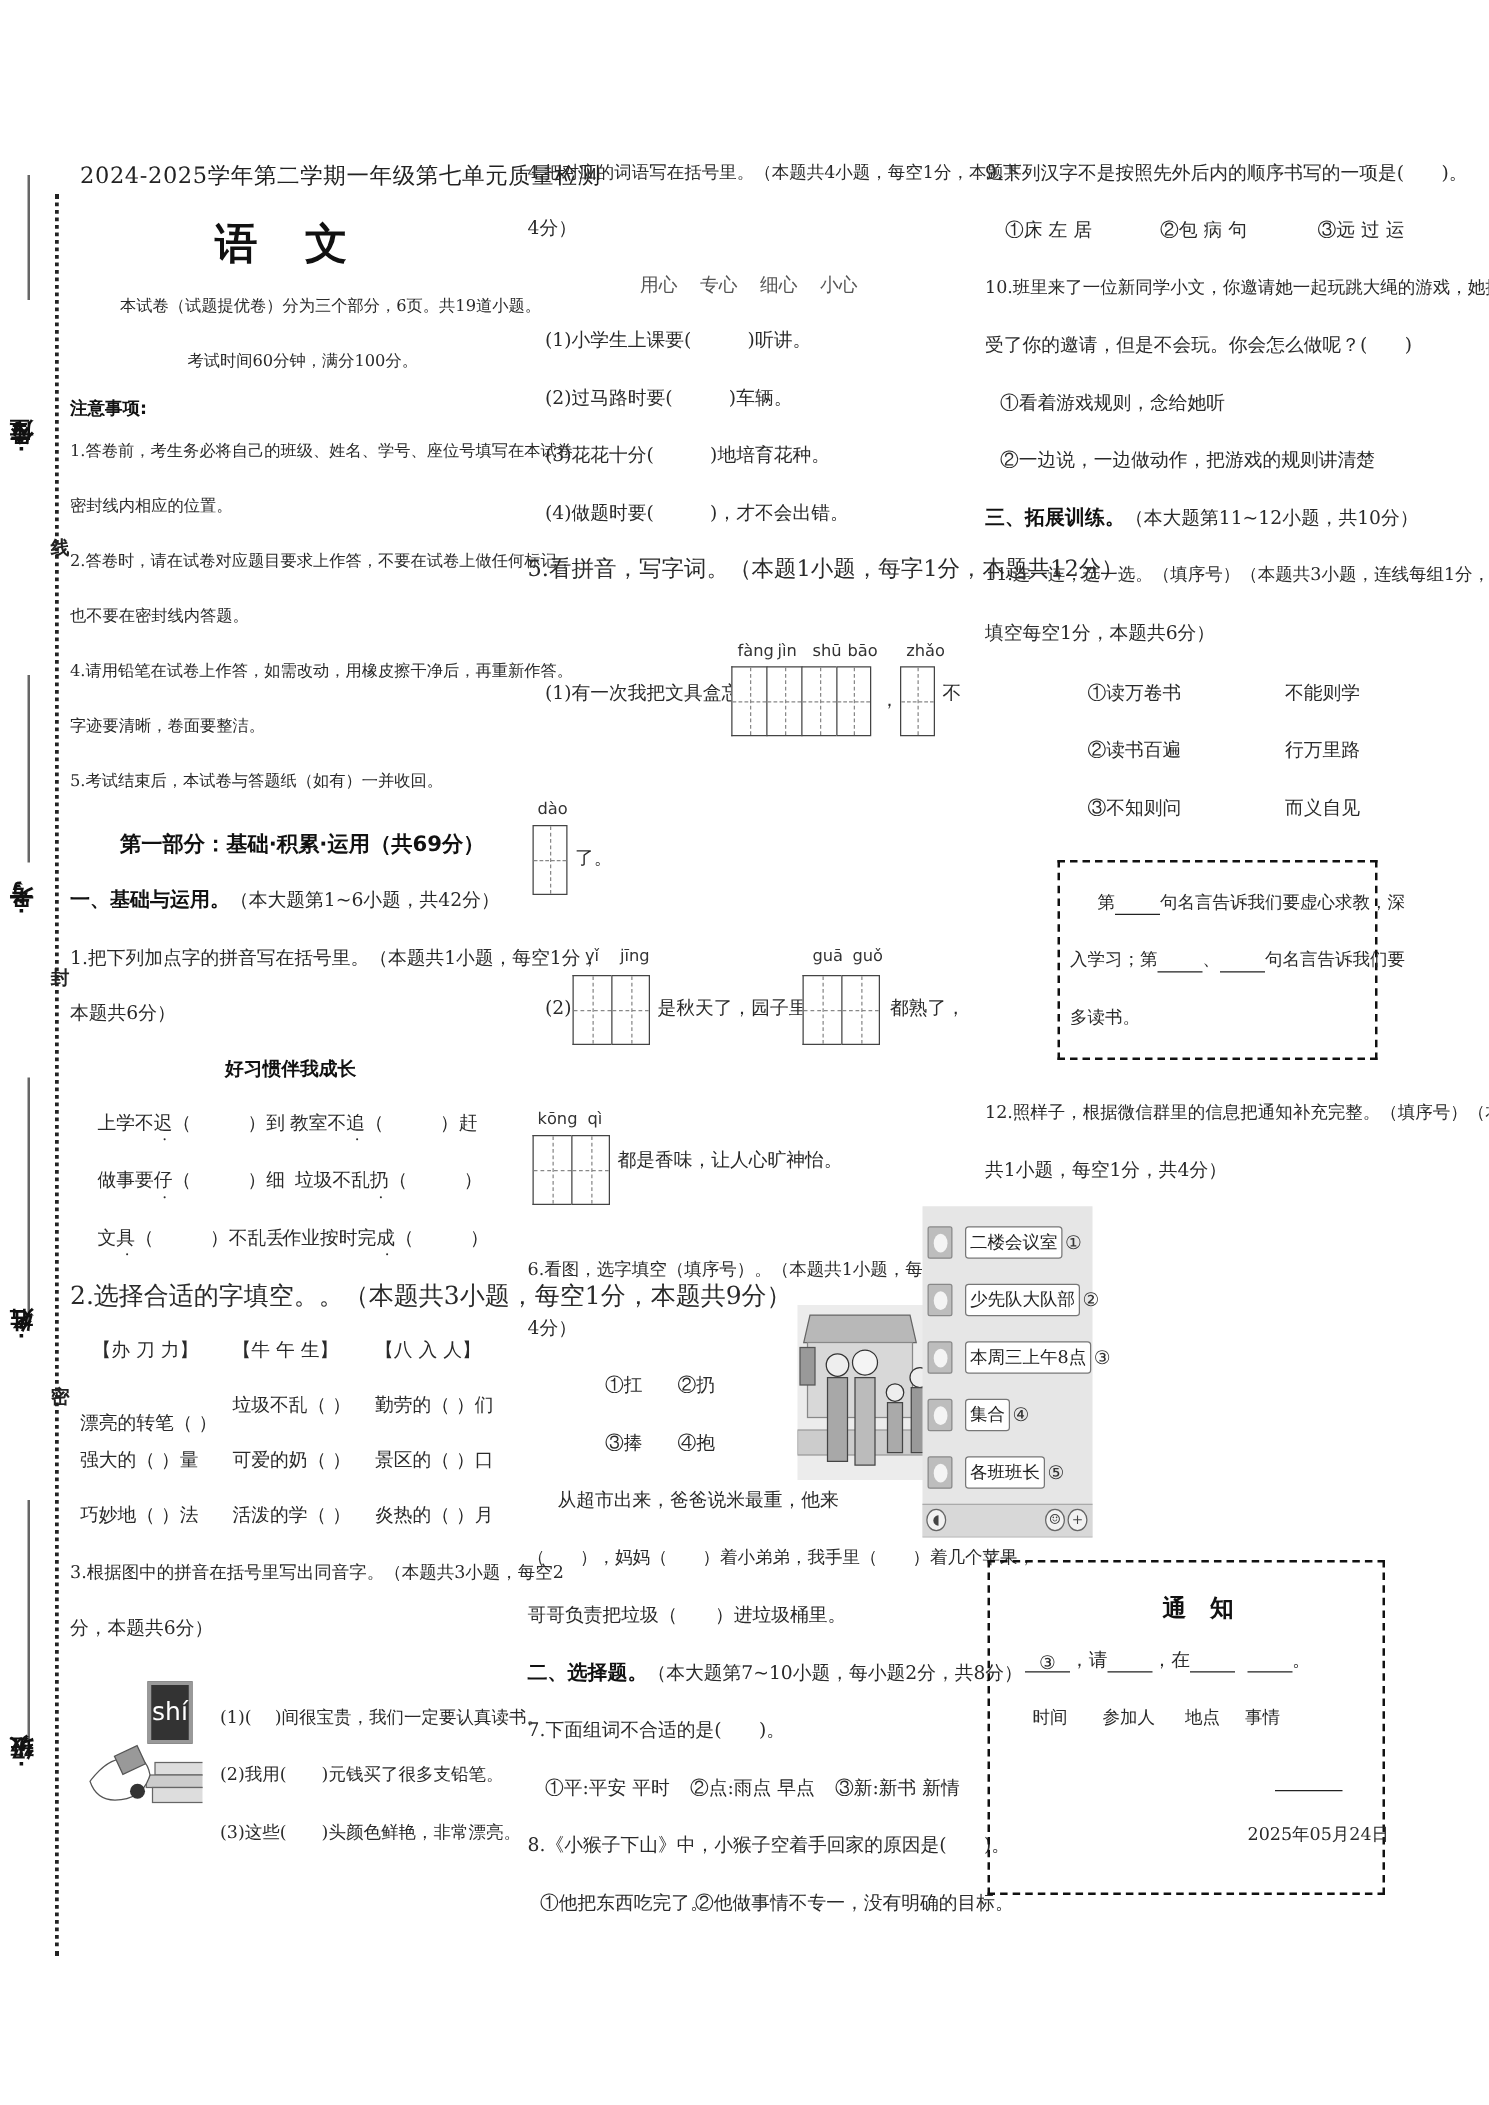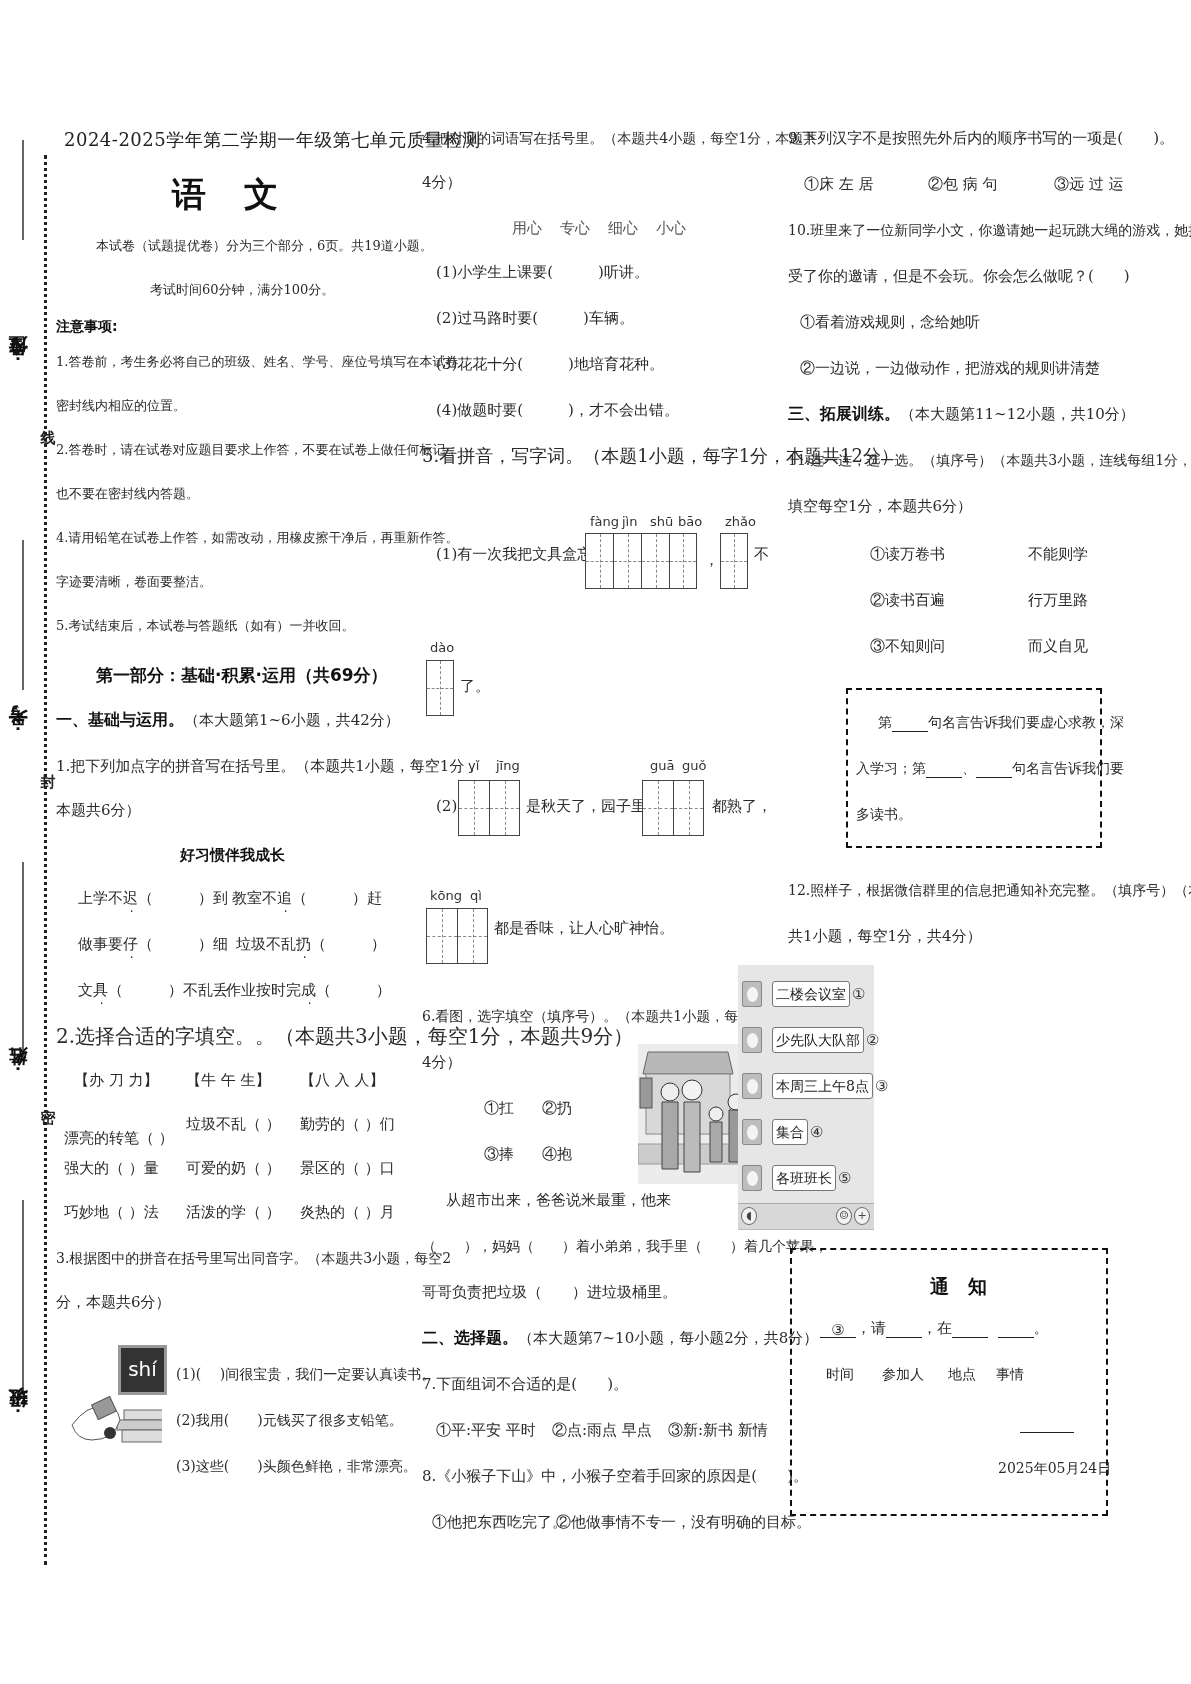--- a/index.html
+++ b/index.html
@@ -119,21 +119,21 @@
   <div class="pic" style="left:62px;top:1345px;width:100px;height:105px;background:#fff;">
     <svg width="100" height="105" viewBox="0 0 100 105">
       <rect x="62" y="65" width="44" height="10" fill="#ddd" stroke="#666"></rect>
       <rect x="55" y="75" width="48" height="10" fill="#ccc" stroke="#666"></rect>
       <rect x="60" y="85" width="44" height="12" fill="#ddd" stroke="#666"></rect>
       <path d="M10 80 Q25 60 40 62 Q55 58 58 75 Q52 95 30 95 Q15 95 10 80Z" fill="#fff" stroke="#555"></path>
       <circle cx="48" cy="88" r="6" fill="#333"></circle>
       <rect x="32" y="55" width="20" height="16" fill="#999" stroke="#555" transform="rotate(-25 42 63)"></rect>
     </svg>
   </div>
-  <div class="abs" style="left:118px;top:1345px;width:49px;height:50px;background:#333;border:3px solid #999;">
+  <div class="abs" style="left:118px;top:1345px;width:36px;height:50px;background:#333;border:3px solid #999;">
     <div class="sans" style="color:#fff;font-size:20px;text-align:center;line-height:42px;">shí</div>
   </div>
 
   <div class="abs t" style="left:176px;top:1364px;font-size:14px;">(1)(　 )间很宝贵，我们一定要认真读书。</div>
   <div class="abs t" style="left:176px;top:1410px;font-size:14px;">(2)我用(　　)元钱买了很多支铅笔。</div>
   <div class="abs t" style="left:176px;top:1456px;font-size:14px;">(3)这些(　　)头颜色鲜艳，非常漂亮。</div>
 </div>
 
 <div>
 

